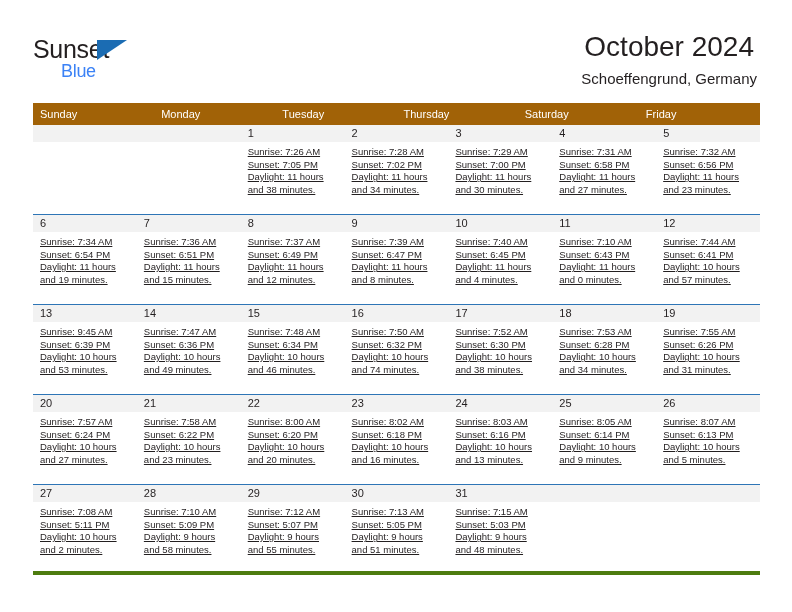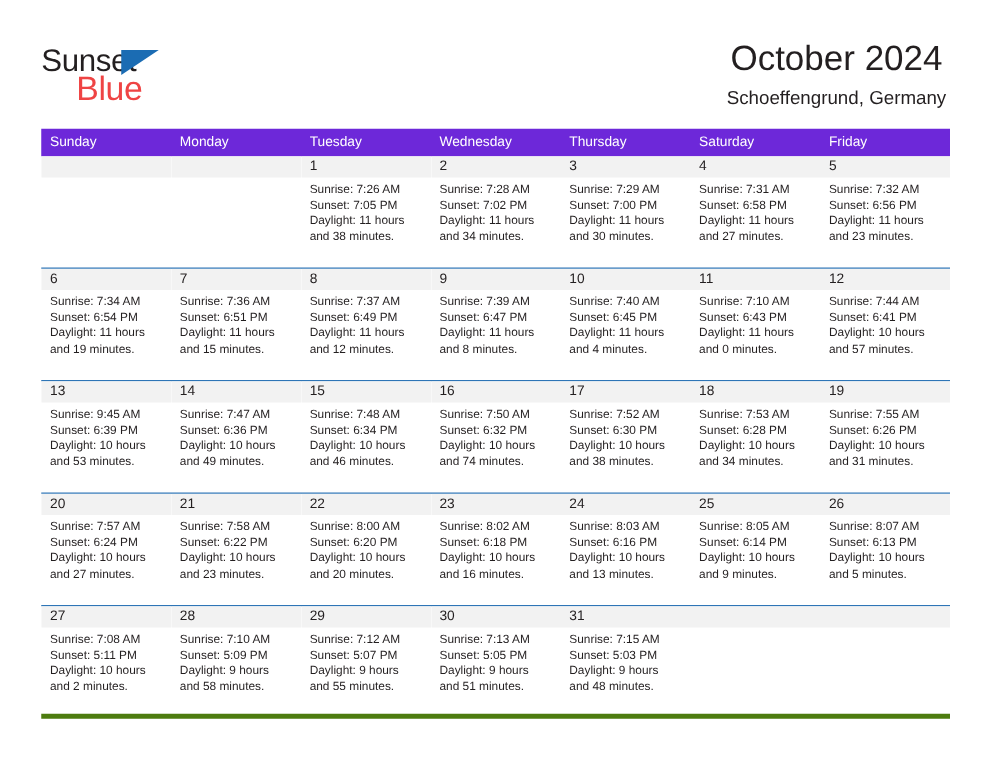--- a/index.html
+++ b/index.html
@@ -53,23 +53,23 @@
     top: 4px;
     width: 0;
     height: 0;
     border-left: 30px solid #1b6cb3;
     border-bottom: 20px solid transparent;
   }
   .logo-blue {
     position: absolute;
     left: 28px;
     top: 22px;
-    font-size: 27px;
+    font-size: 18px;
     letter-spacing: -0.3px;
-    color: #ef4444;
+    color: #3b82f6;
     line-height: 26px;
     white-space: nowrap;
   }
 
   .title-wrap {
     position: absolute;
     right: 35px;
     top: 30px;
     text-align: center;
   }
@@ -92,21 +92,21 @@
   
   .calendar {
     position: absolute;
     left: 33px;
     top: 103px;
     width: 727px;
   }
   .dow-row {
     display: flex;
     width: 100%;
-    background: #6d28d9;
+    background: #a16207;
     height: 22px;
   }
   .dow-cell {
     flex: 1 1 0;
     color: #ffffff;
     font-size: 11px;
     line-height: 22px;
     padding-left: 7px;
     box-sizing: border-box;
     white-space: nowrap;
@@ -142,20 +142,21 @@
     color: #231f20;
     line-height: 17px;
     padding-left: 7px;
     display: block;
   }
   .day-info {
     padding: 4px 6px 0 7px;
     font-size: 9.5px;
     line-height: 12.6px;
     color: #231f20;
+    text-decoration: underline;
   }
   .day-info div {
     white-space: nowrap;
   }
 </style>
 </head>
 <body>
 
 <div class="page">
 
@@ -172,21 +173,20 @@
       <div class="cal-subtitle">Schoeffengrund, Germany</div>
     </div>
 
   </div>
 
   <div class="calendar">
     <div class="dow-row" id="dow-row">
         <div class="dow-cell">Sunday</div>
         <div class="dow-cell">Monday</div>
         <div class="dow-cell">Tuesday</div>
-        <div class="dow-cell">Wednesday</div>
         <div class="dow-cell">Thursday</div>
         <div class="dow-cell">Saturday</div>
         <div class="dow-cell">Friday</div>
       </div>
     <div id="weeks-container">
         <div class="week-row">
           <div class="day-cell empty">
             <div class="daynum-band">
               <span class="daynum"></span>
             </div>

